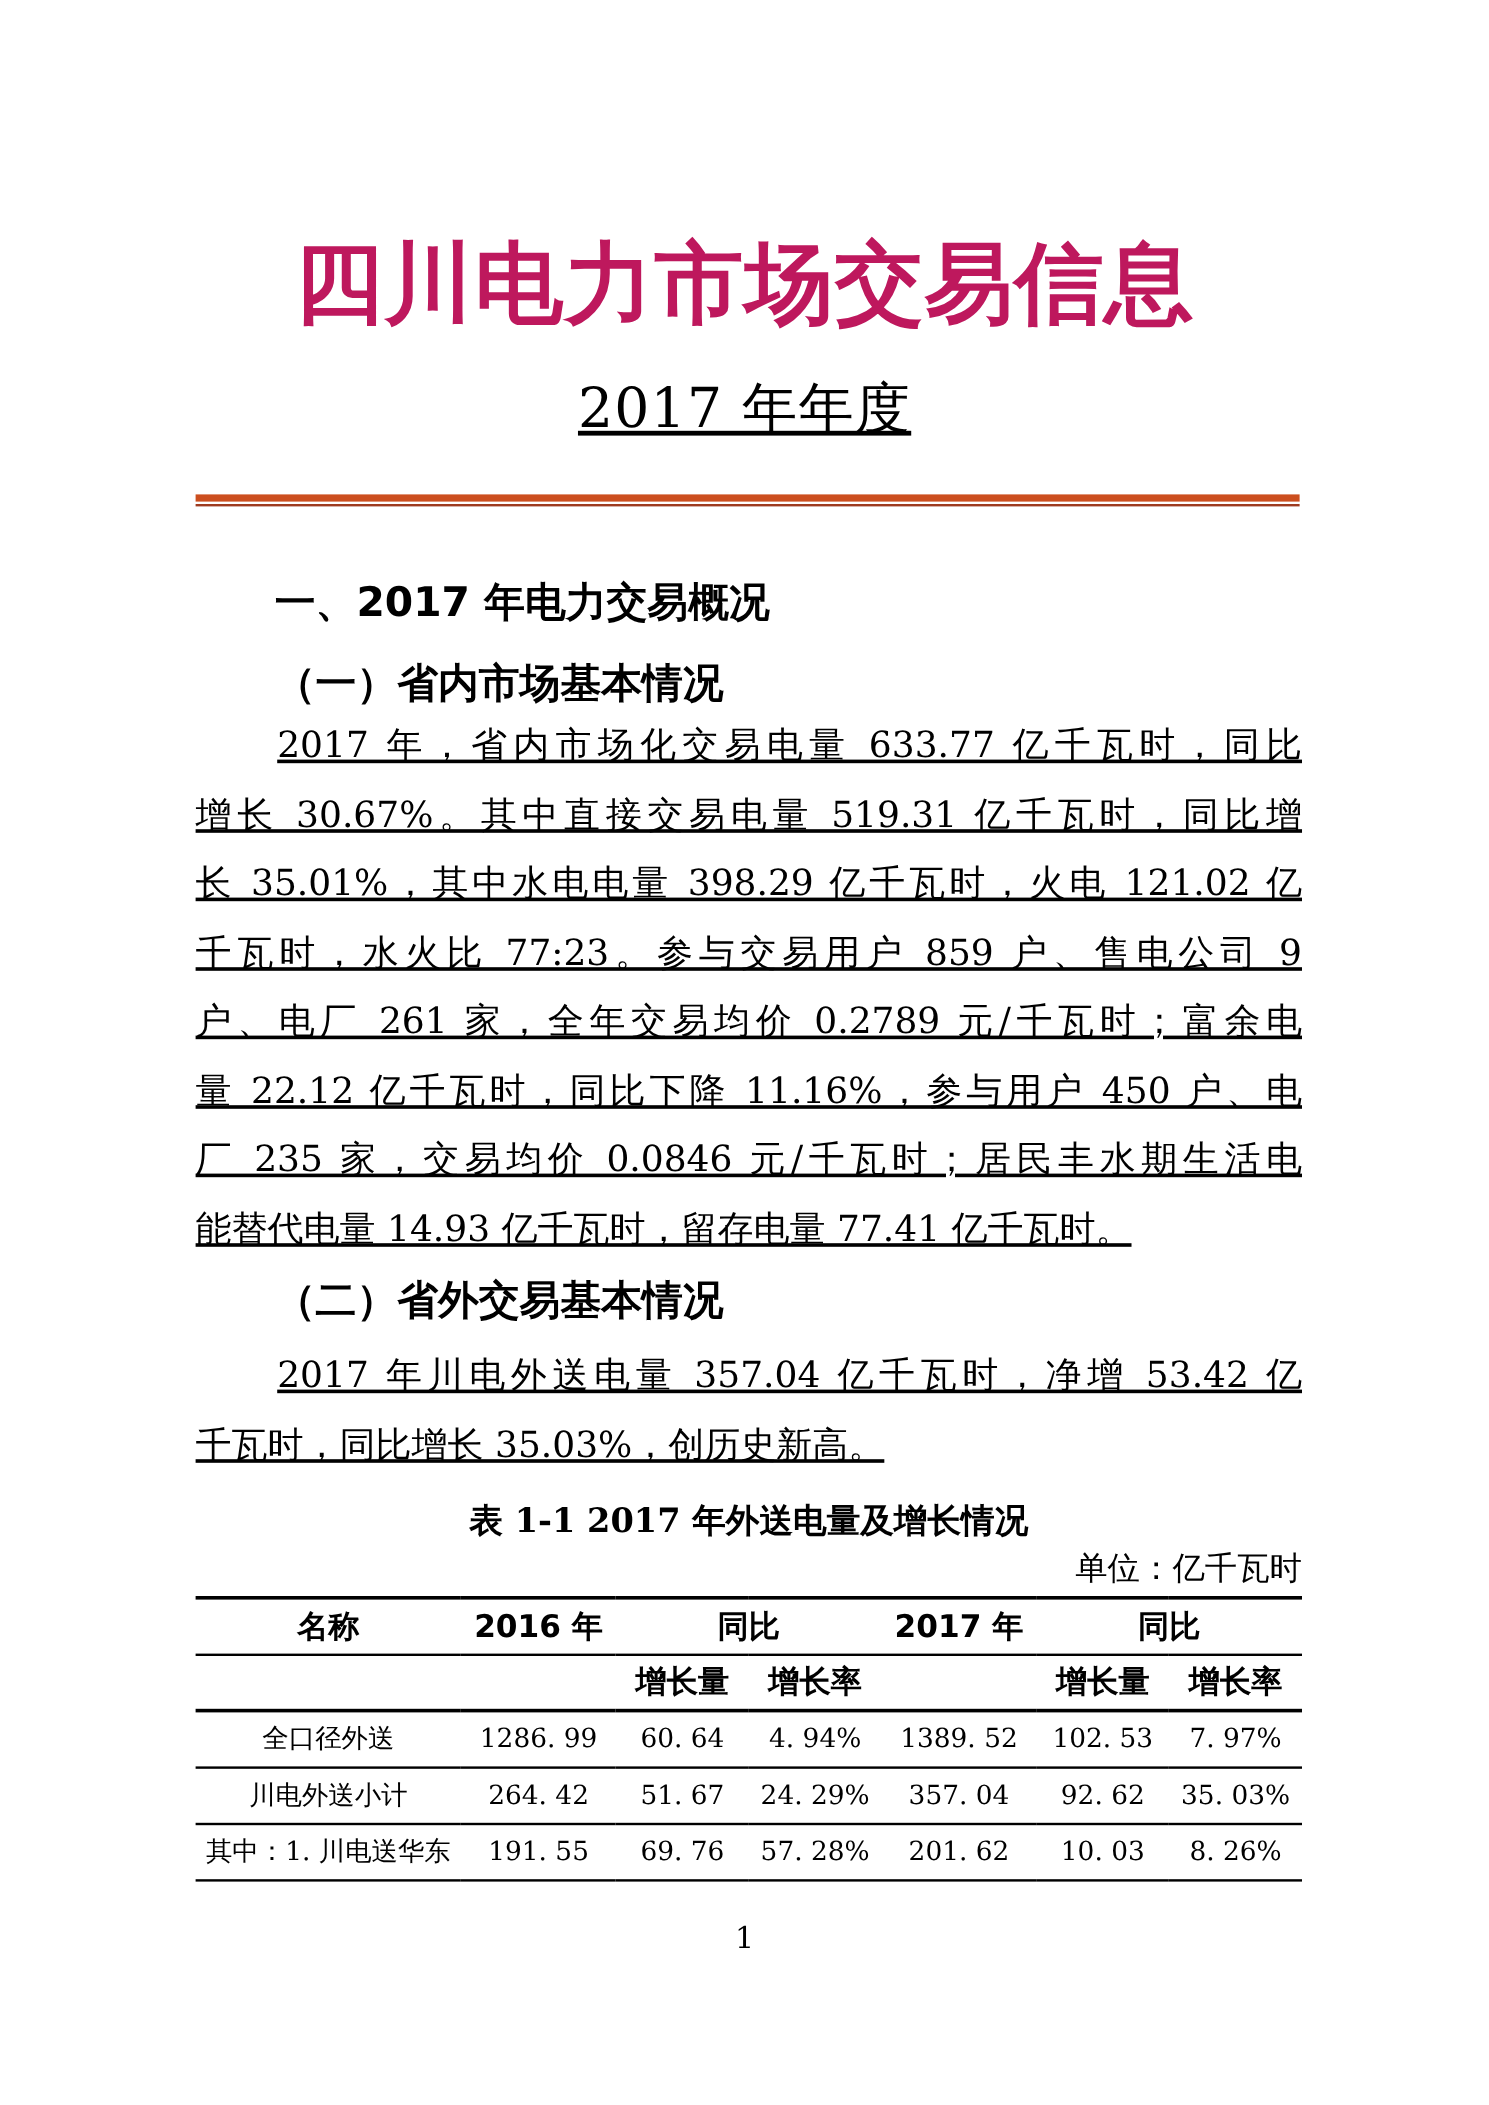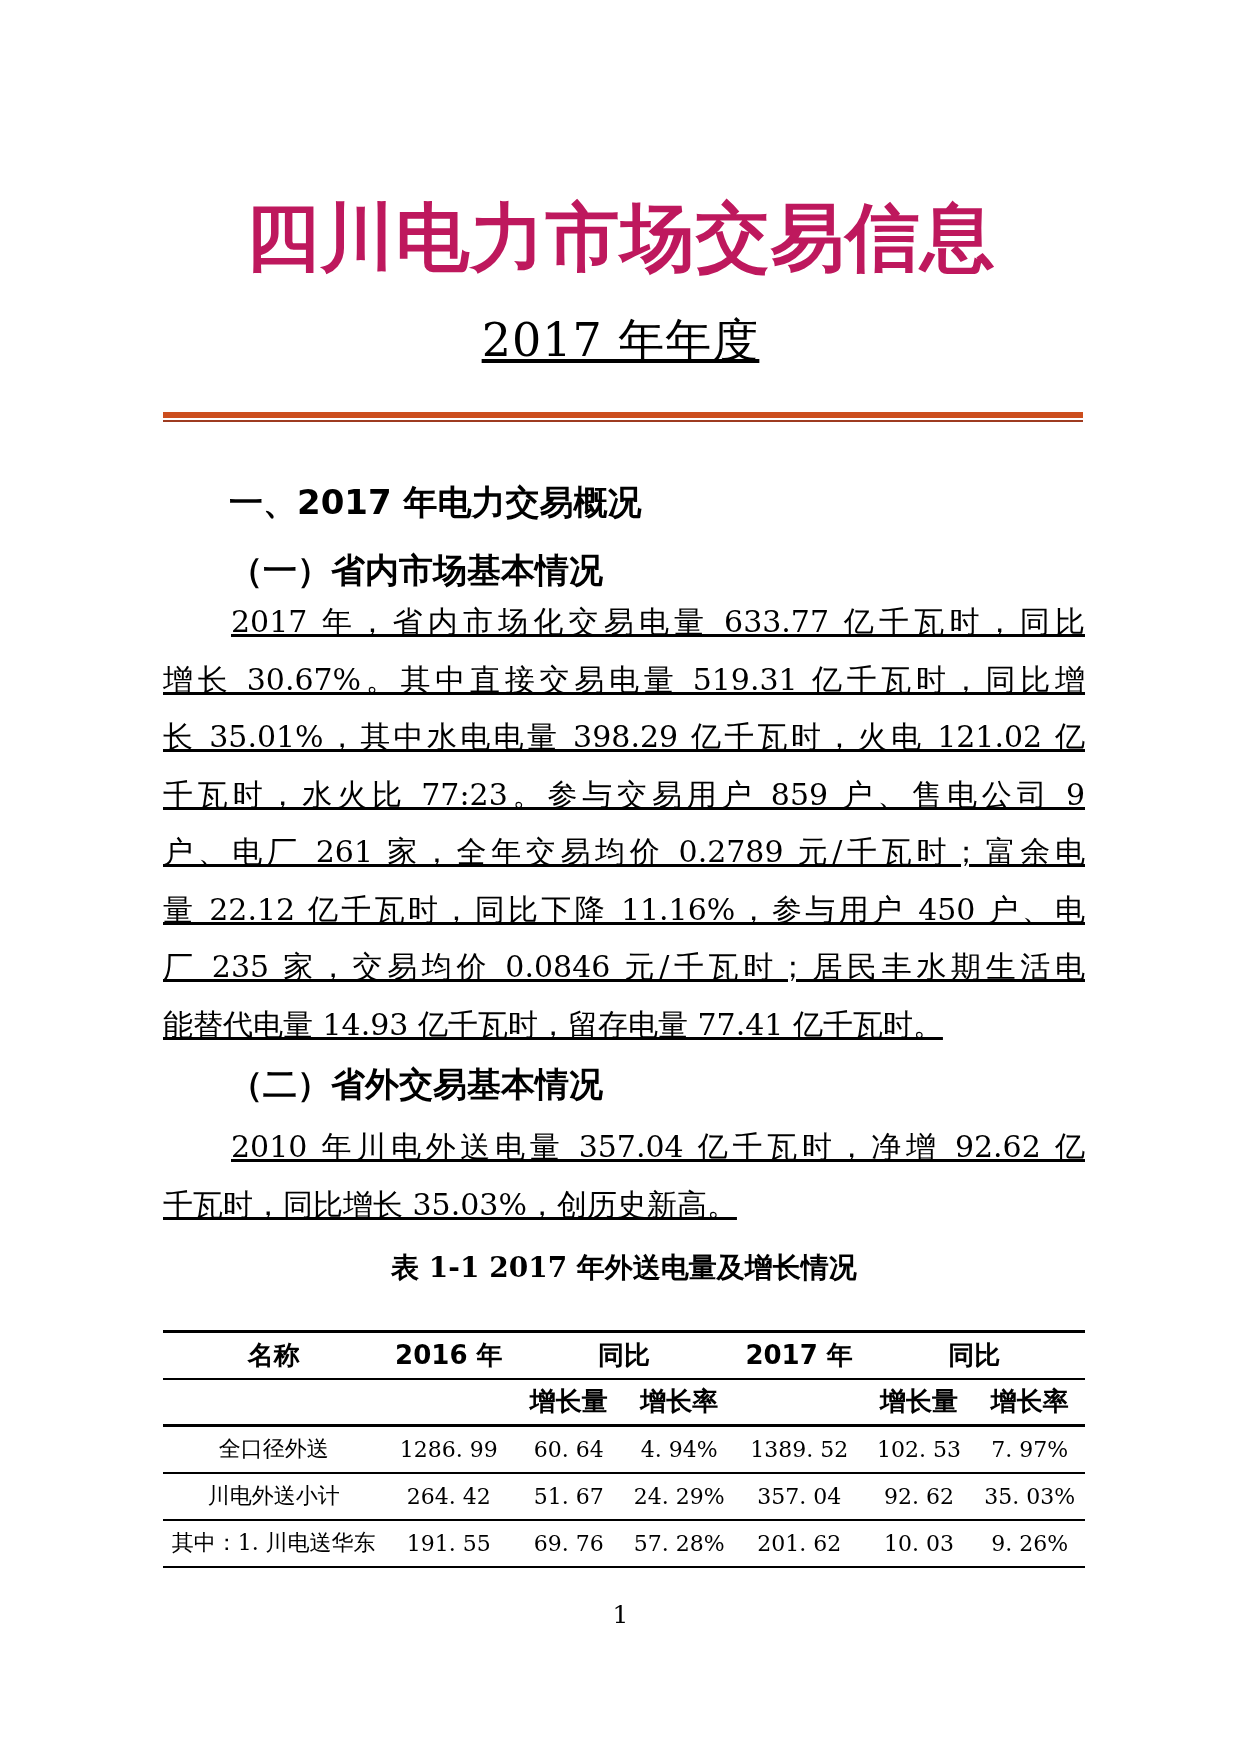--- a/index.html
+++ b/index.html
@@ -148,25 +148,26 @@
     <div class="line">千瓦时，水火比 77:23。参与交易用户 859 户、售电公司 9</div>
     <div class="line">户、电厂 261 家，全年交易均价 0.2789 元/千瓦时；富余电</div>
     <div class="line">量 22.12 亿千瓦时，同比下降 11.16%，参与用户 450 户、电</div>
     <div class="line">厂 235 家，交易均价 0.0846 元/千瓦时；居民丰水期生活电</div>
     <div class="line last">能替代电量 14.93 亿千瓦时，留存电量 77.41 亿千瓦时。</div>
   </div>
 
   <div class="heading h3">（二）省外交易基本情况</div>
 
   <div class="para p2">
-    <div class="line indent">2010 年川电外送电量 357.04 亿千瓦时，净增 92.62 亿</div>
+    <div class="line indent">2017 年川电外送电量 357.04 亿千瓦时，净增 53.42 亿</div>
     <div class="line last">千瓦时，同比增长 35.03%，创历史新高。</div>
   </div>
 
   <div class="tbl-caption">表 1-1 2017 年外送电量及增长情况</div>
+  <div class="tbl-unit">单位：亿千瓦时</div>
 
   <table class="trade">
     <colgroup>
       <col style="width:24%">
         <col style="width:14%">
         <col style="width:12%">
         <col style="width:12%">
       <col style="width:14%">
         <col style="width:12%">
         <col style="width:12%">
@@ -208,20 +209,20 @@
         <td>92. 62</td>
         <td>35. 03%</td>
       </tr>
       <tr>
         <td>其中：1. 川电送华东</td>
         <td>191. 55</td>
         <td>69. 76</td>
         <td>57. 28%</td>
         <td>201. 62</td>
         <td>10. 03</td>
-        <td>9. 26%</td>
+        <td>8. 26%</td>
       </tr>
     </tbody>
   </table>
 
   <div class="page-num">1</div>
 
 </div>
 
 </body></html>

